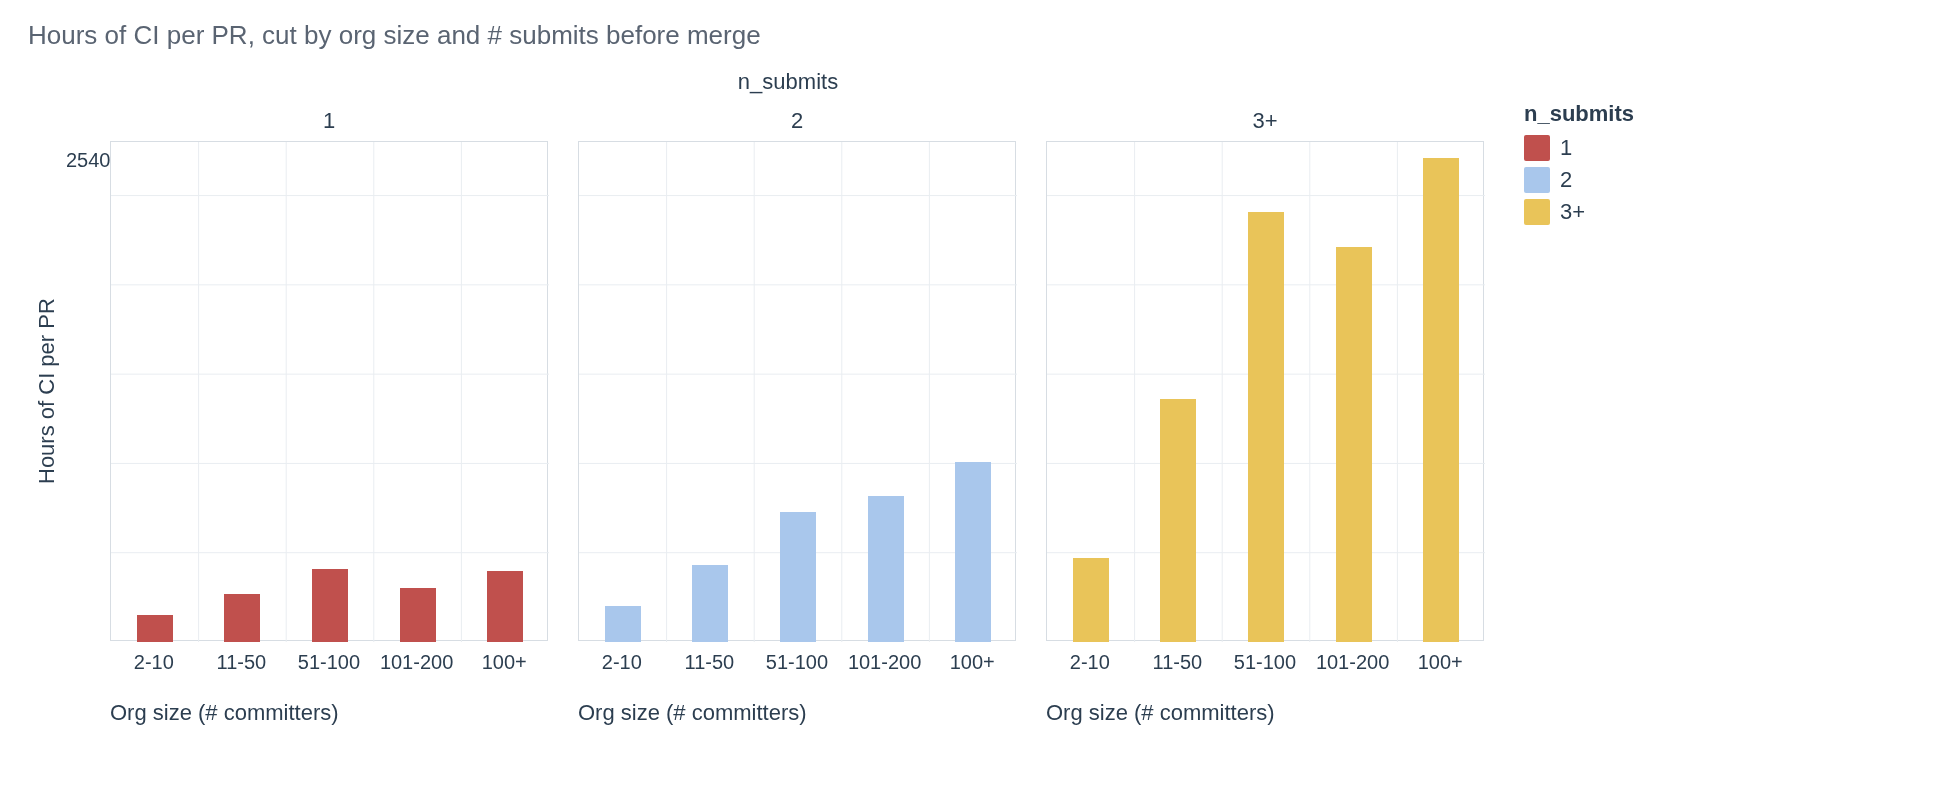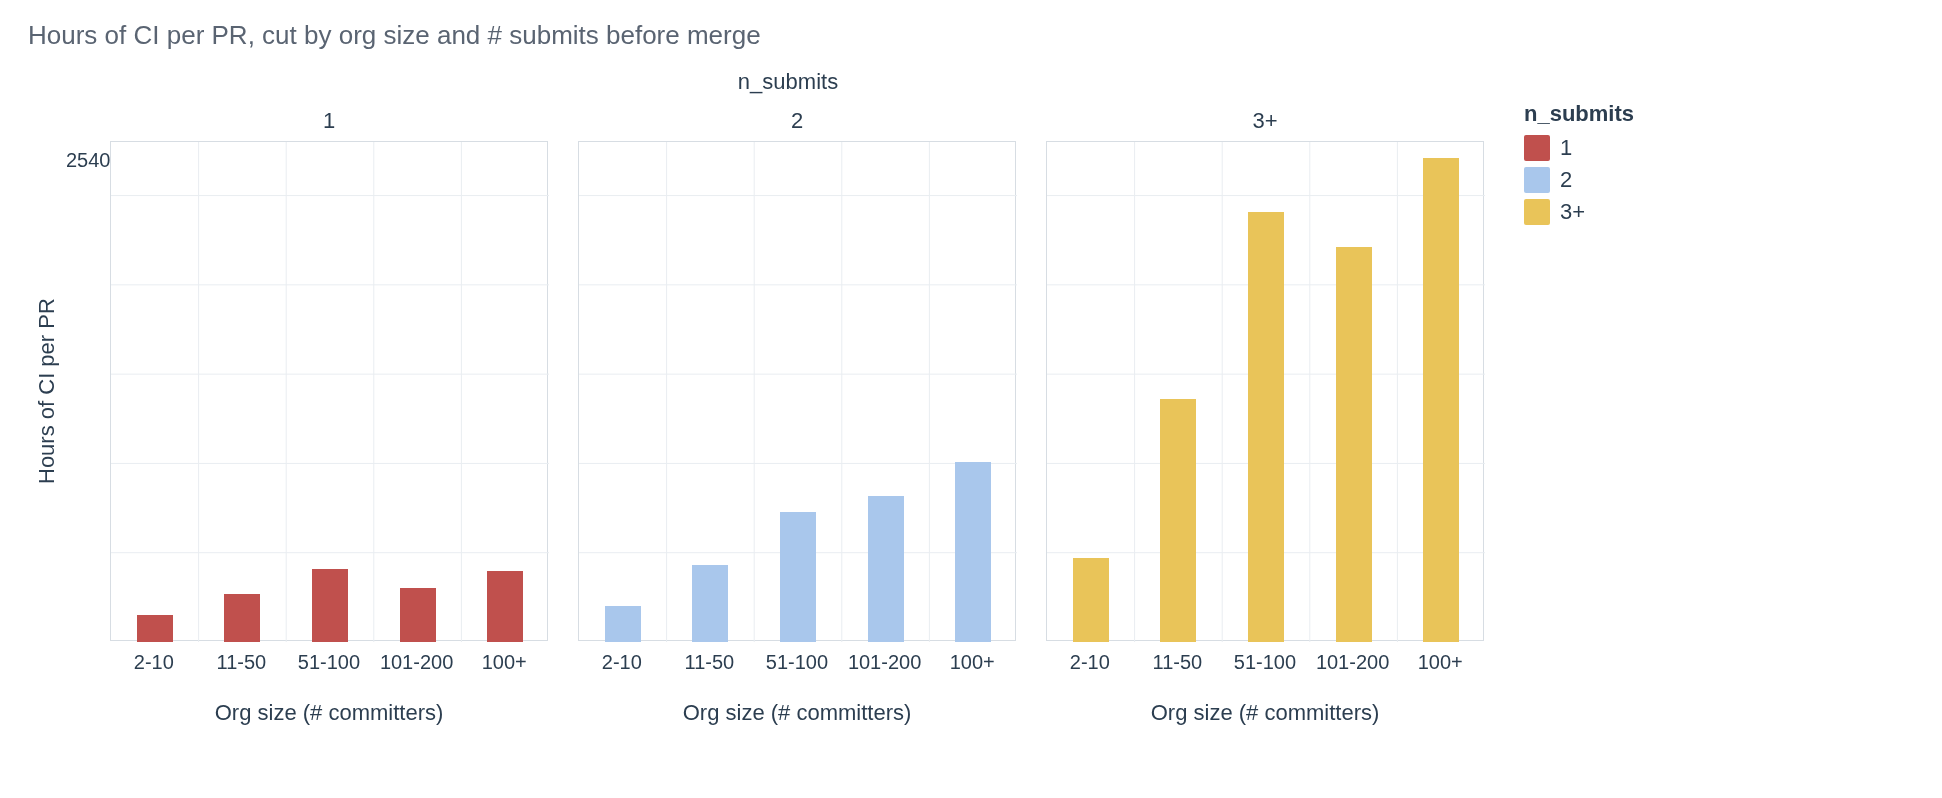--- a/index.html
+++ b/index.html
@@ -86,21 +86,20 @@
     flex-direction: row;
     font-size: 20px;
     color: #2c3e50;
     margin-top: 10px;
   }
   .xticks span {
     flex: 1 1 0;
     text-align: center;
   }
   .xlabel {
-    text-align: center;
     font-size: 22px;
     color: #2c3e50;
     margin-top: 26px;
     font-weight: 500;
   }
   .legend {
     margin-left: 40px;
     margin-top: 0px;
     font-size: 22px;
     color: #2c3e50;

